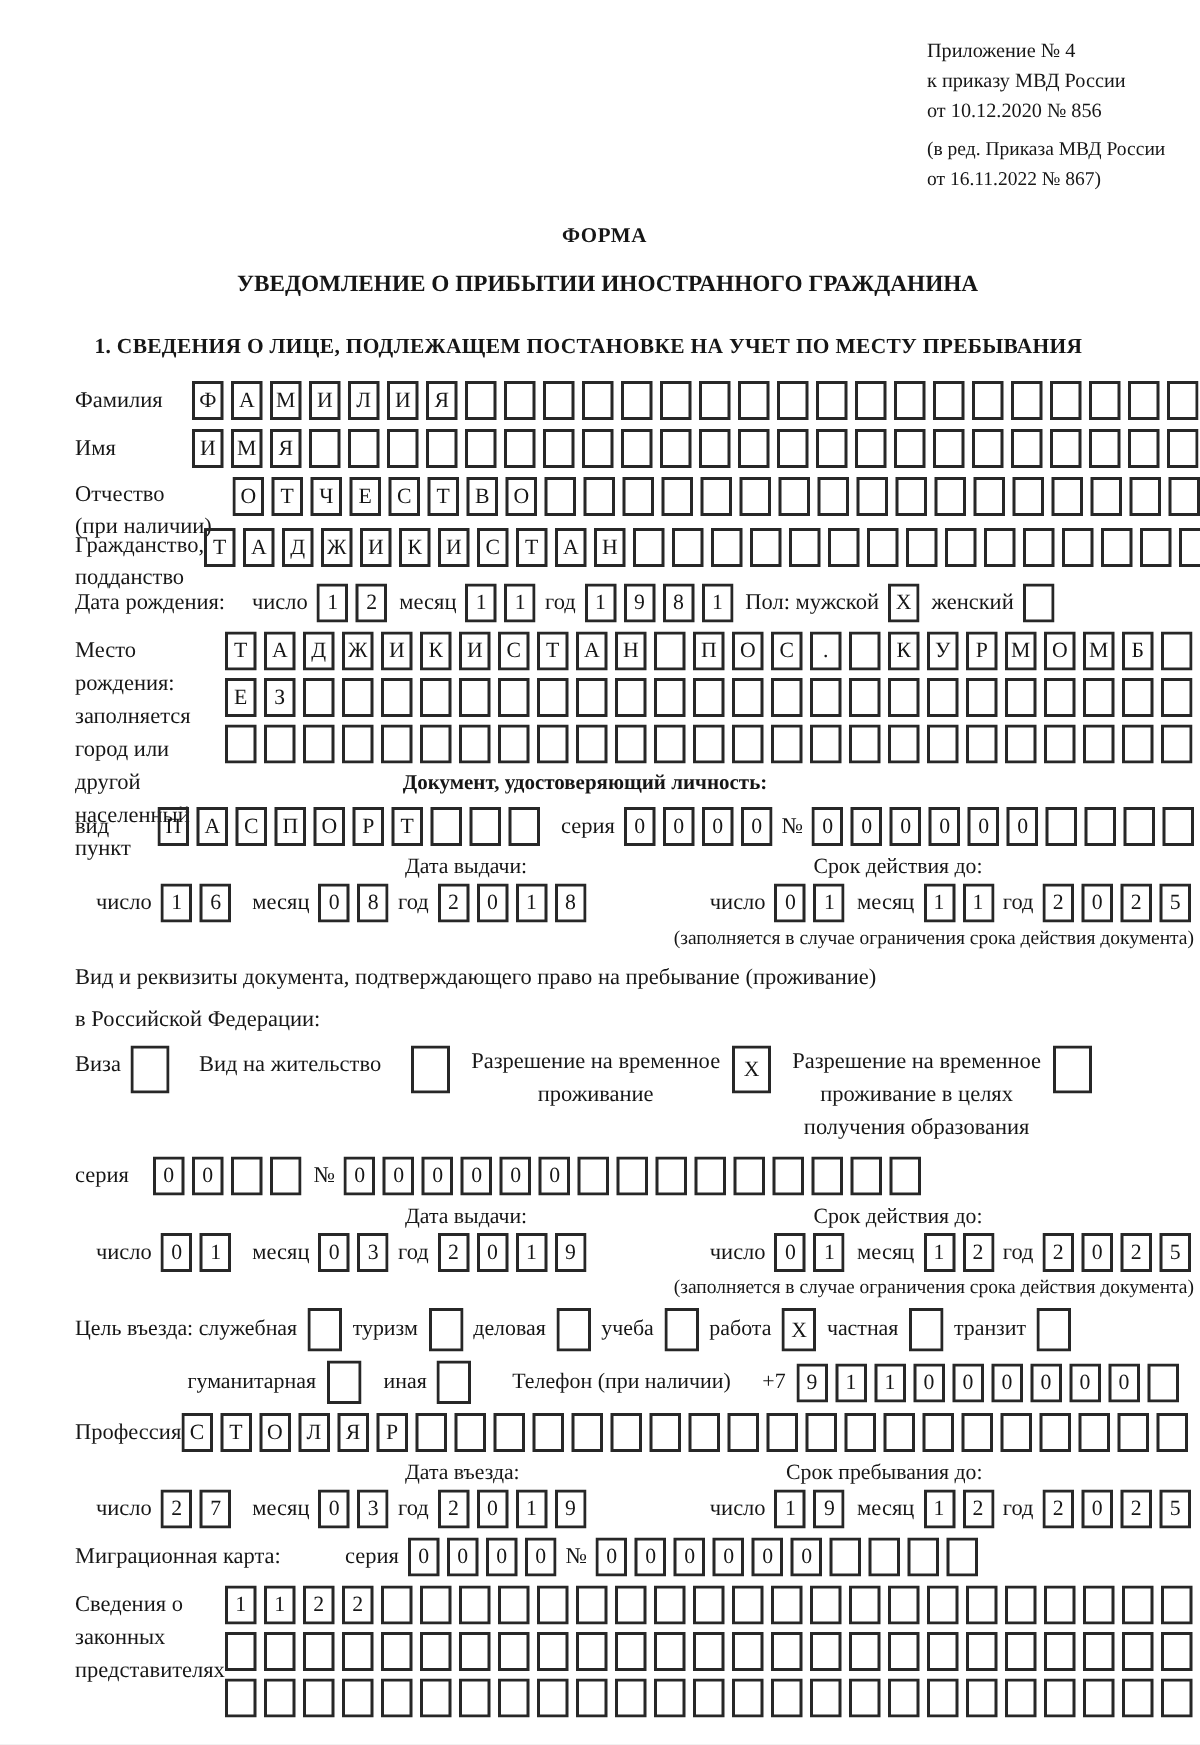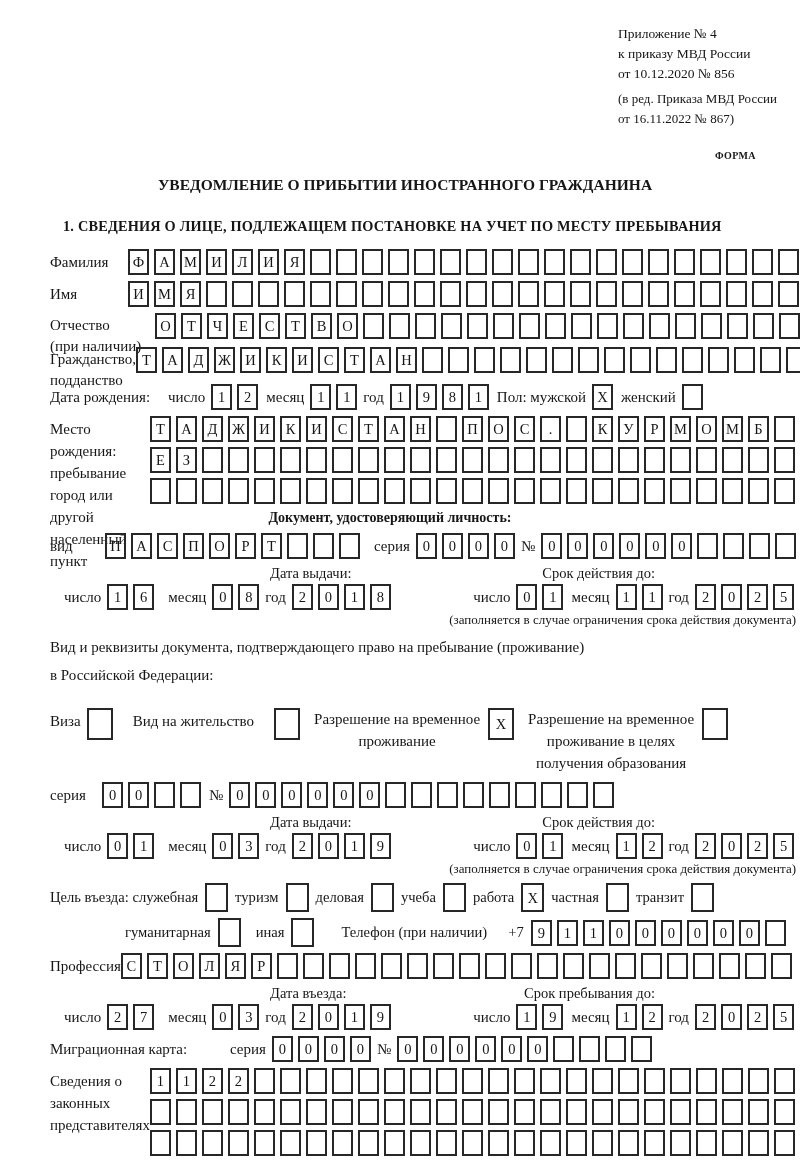--- a/index.html
+++ b/index.html
@@ -2,21 +2,21 @@
 <html><head>
 <meta charset="utf-8">
 <style>
   html,body{margin:0;padding:0;background:#e8e8e8;}
   .page{position:relative;width:800px;height:1163px;margin:0 auto;background:#ffffff;
         box-sizing:border-box;padding:24px 0 0 50px;overflow:hidden;color:#161616;
         font-family:"Liberation Serif","DejaVu Serif",serif;font-size:15px;}
   
   .appendix{margin-left:568px;width:225px;font-size:13.5px;line-height:20px;}
   .appendix .edition{margin-top:5px;font-size:13px;}
-  .forma{font-weight:bold;text-align:right;margin:21px 44px 0 0;font-size:10px;letter-spacing:.4px;}
+  .forma{font-weight:bold;text-align:center;margin:21px 44px 0 0;font-size:14px;letter-spacing:.4px;}
   .title{font-weight:bold;text-align:center;font-size:15.5px;line-height:25px;margin:11px 40px 0 0;}
   .uline{display:inline-block;width:52px;height:12px;border-bottom:2.5px solid #3a3a3a;margin-left:10px;}
   .sec{font-weight:bold;font-size:14.3px;margin:21px 0 14px 13px;letter-spacing:.2px;}
   
   .row{display:flex;align-items:flex-start;margin-bottom:6px;}
   .cells{display:flex;gap:5px;flex-wrap:nowrap;overflow:hidden;}
   .cell{flex:0 0 21px;width:21px;height:26px;box-sizing:border-box;border:2px solid #272727;
         text-align:center;line-height:23px;font-size:14.5px;overflow:hidden;}
   .lab{line-height:26px;}
   .w78{flex:0 0 78px;} .w105{flex:0 0 105px;} .w100{flex:0 0 100px;} .w68{flex:0 0 68px;}
@@ -29,21 +29,21 @@
   .dg{display:flex;align-items:center;}
   .dhead{display:flex;font-size:14.5px;margin:3px 0 2px;}
   .dh-left{margin-left:220px;} .dh-right{margin-left:auto;margin-right:145px;white-space:nowrap;}
   .drow{display:flex;margin-bottom:2px;}
   .dg-left{margin-left:14px;} .dg-right{margin-left:auto;margin-right:6px;}
   .note{font-size:13px;text-align:right;margin:0 4px 6px 0;}
   
   .cbx .cell{flex:0 0 26px;width:26px;height:32px;line-height:29px;}
   .cbm .cell{flex:0 0 23px;width:23px;height:29px;line-height:26px;}
   .intro{line-height:26px;margin-bottom:2px;}
-  .visa-row{align-items:flex-start;margin-top:20px;margin-bottom:8px;}
+  .visa-row{align-items:flex-start;margin-top:4px;margin-bottom:8px;}
   .ctr{text-align:center;line-height:22px;}
   .doch{font-weight:bold;font-size:14px;text-align:center;margin:2px 70px 7px 0;}
   .purpose-row{align-items:center;gap:7px;font-size:14.6px;margin-bottom:6px;flex-wrap:nowrap;white-space:nowrap;}
 </style>
 </head>
 <body>
 
 <div class="page">
 
   <div class="appendix">
@@ -221,21 +221,21 @@
       </div>
     <span class="dl ml8">женский</span>
     <div class="cells">
         <span class="cell"></span>
       </div>
   </div>
 
   <div class="row" style="margin-top:2px;">
     <div class="mlab w100" style="line-height:22px;">
       <div>Место рождения:</div>
-      <div>пребывание</div>
+      <div>заполняется</div>
       <div>город или другой</div>
       <div>населенный пункт</div>
     </div>
     <div class="stack">
       <div class="cells">
           <span class="cell">Т</span>
           <span class="cell">А</span>
           <span class="cell">Д</span>
           <span class="cell">Ж</span>
           <span class="cell">И</span>

